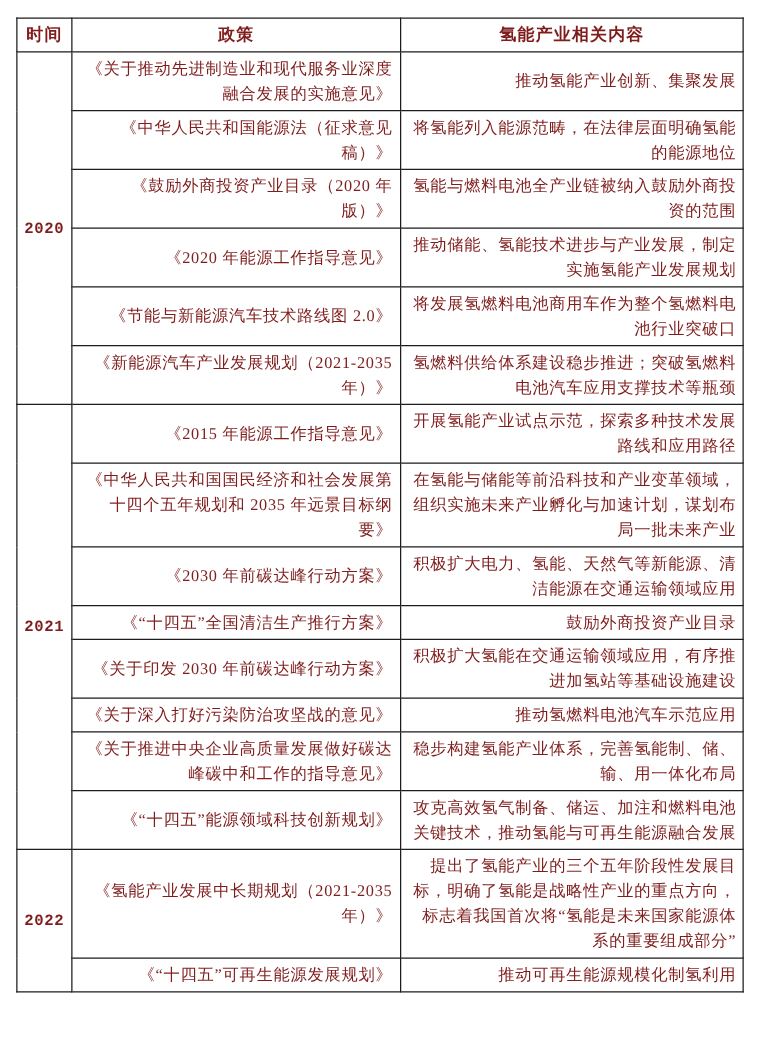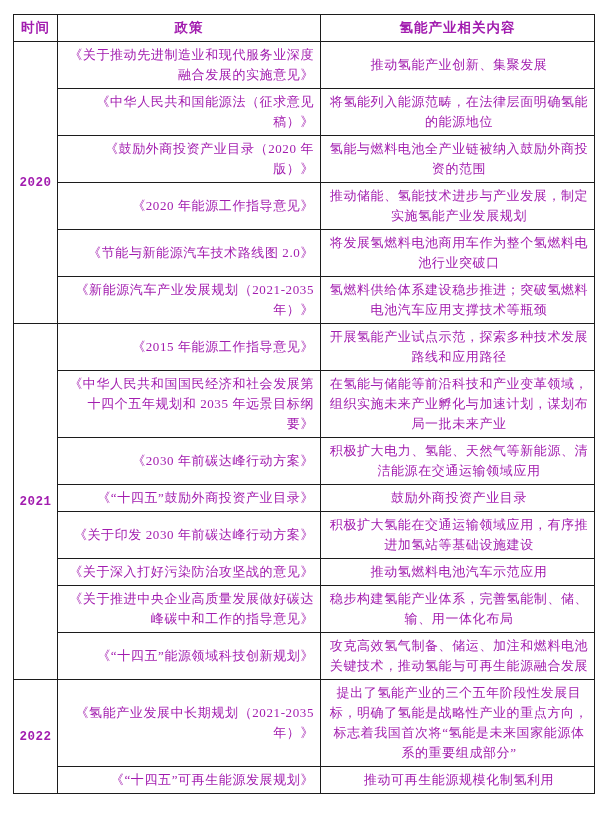--- a/index.html
+++ b/index.html
@@ -17,21 +17,21 @@
   table.policy-table {
     border-collapse: collapse;
     width: 581px;
     table-layout: fixed;
   }
   .policy-table col.c-time   { width: 44px; }
   .policy-table col.c-policy { width: 263px; }
   .policy-table col.c-content{ width: 274px; }
   .policy-table th, .policy-table td {
     border: 1.5px solid #1c1c1c;
-    color: #a21caf;
+    color: #7f1d1d;
     font-size: 13px;
     line-height: 20px;
     vertical-align: middle;
     word-break: break-all;
     overflow-wrap: anywhere;
   }
   .policy-table th {
     font-weight: bold;
     text-align: center;
     padding: 3px 2px;
@@ -45,21 +45,21 @@
     letter-spacing: 0.5px;
     padding: 2px 1px;
     font-weight: bold;
   }
   td.policy-cell {
     text-align: right;
     padding: 3px 6px 3px 9px;
     letter-spacing: 0.6px;
   }
   td.content-cell {
-    text-align: center;
+    text-align: right;
     padding: 3px 5px 3px 8px;
     letter-spacing: 0.6px;
   }
 </style>
 </head>
 <body>
 
 <div class="page">
   <table class="policy-table">
     <colgroup>
@@ -109,21 +109,21 @@
       </tr>
       <tr>
         <td class="policy-cell">《中华人民共和国国民经济和社会发展第十四个五年规划和 2035 年远景目标纲要》</td>
         <td class="content-cell">在氢能与储能等前沿科技和产业变革领域，组织实施未来产业孵化与加速计划，谋划布局一批未来产业</td>
       </tr>
       <tr>
         <td class="policy-cell">《2030 年前碳达峰行动方案》</td>
         <td class="content-cell">积极扩大电力、氢能、天然气等新能源、清洁能源在交通运输领域应用</td>
       </tr>
       <tr>
-        <td class="policy-cell">《“十四五”鼓励外商投资产业目录》</td>
+        <td class="policy-cell">《“十四五”全国清洁生产推行方案》</td>
         <td class="content-cell">鼓励外商投资产业目录</td>
       </tr>
       <tr>
         <td class="policy-cell">《关于印发 2030 年前碳达峰行动方案》</td>
         <td class="content-cell">积极扩大氢能在交通运输领域应用，有序推进加氢站等基础设施建设</td>
       </tr>
       <tr>
         <td class="policy-cell">《关于深入打好污染防治攻坚战的意见》</td>
         <td class="content-cell">推动氢燃料电池汽车示范应用</td>
       </tr>

